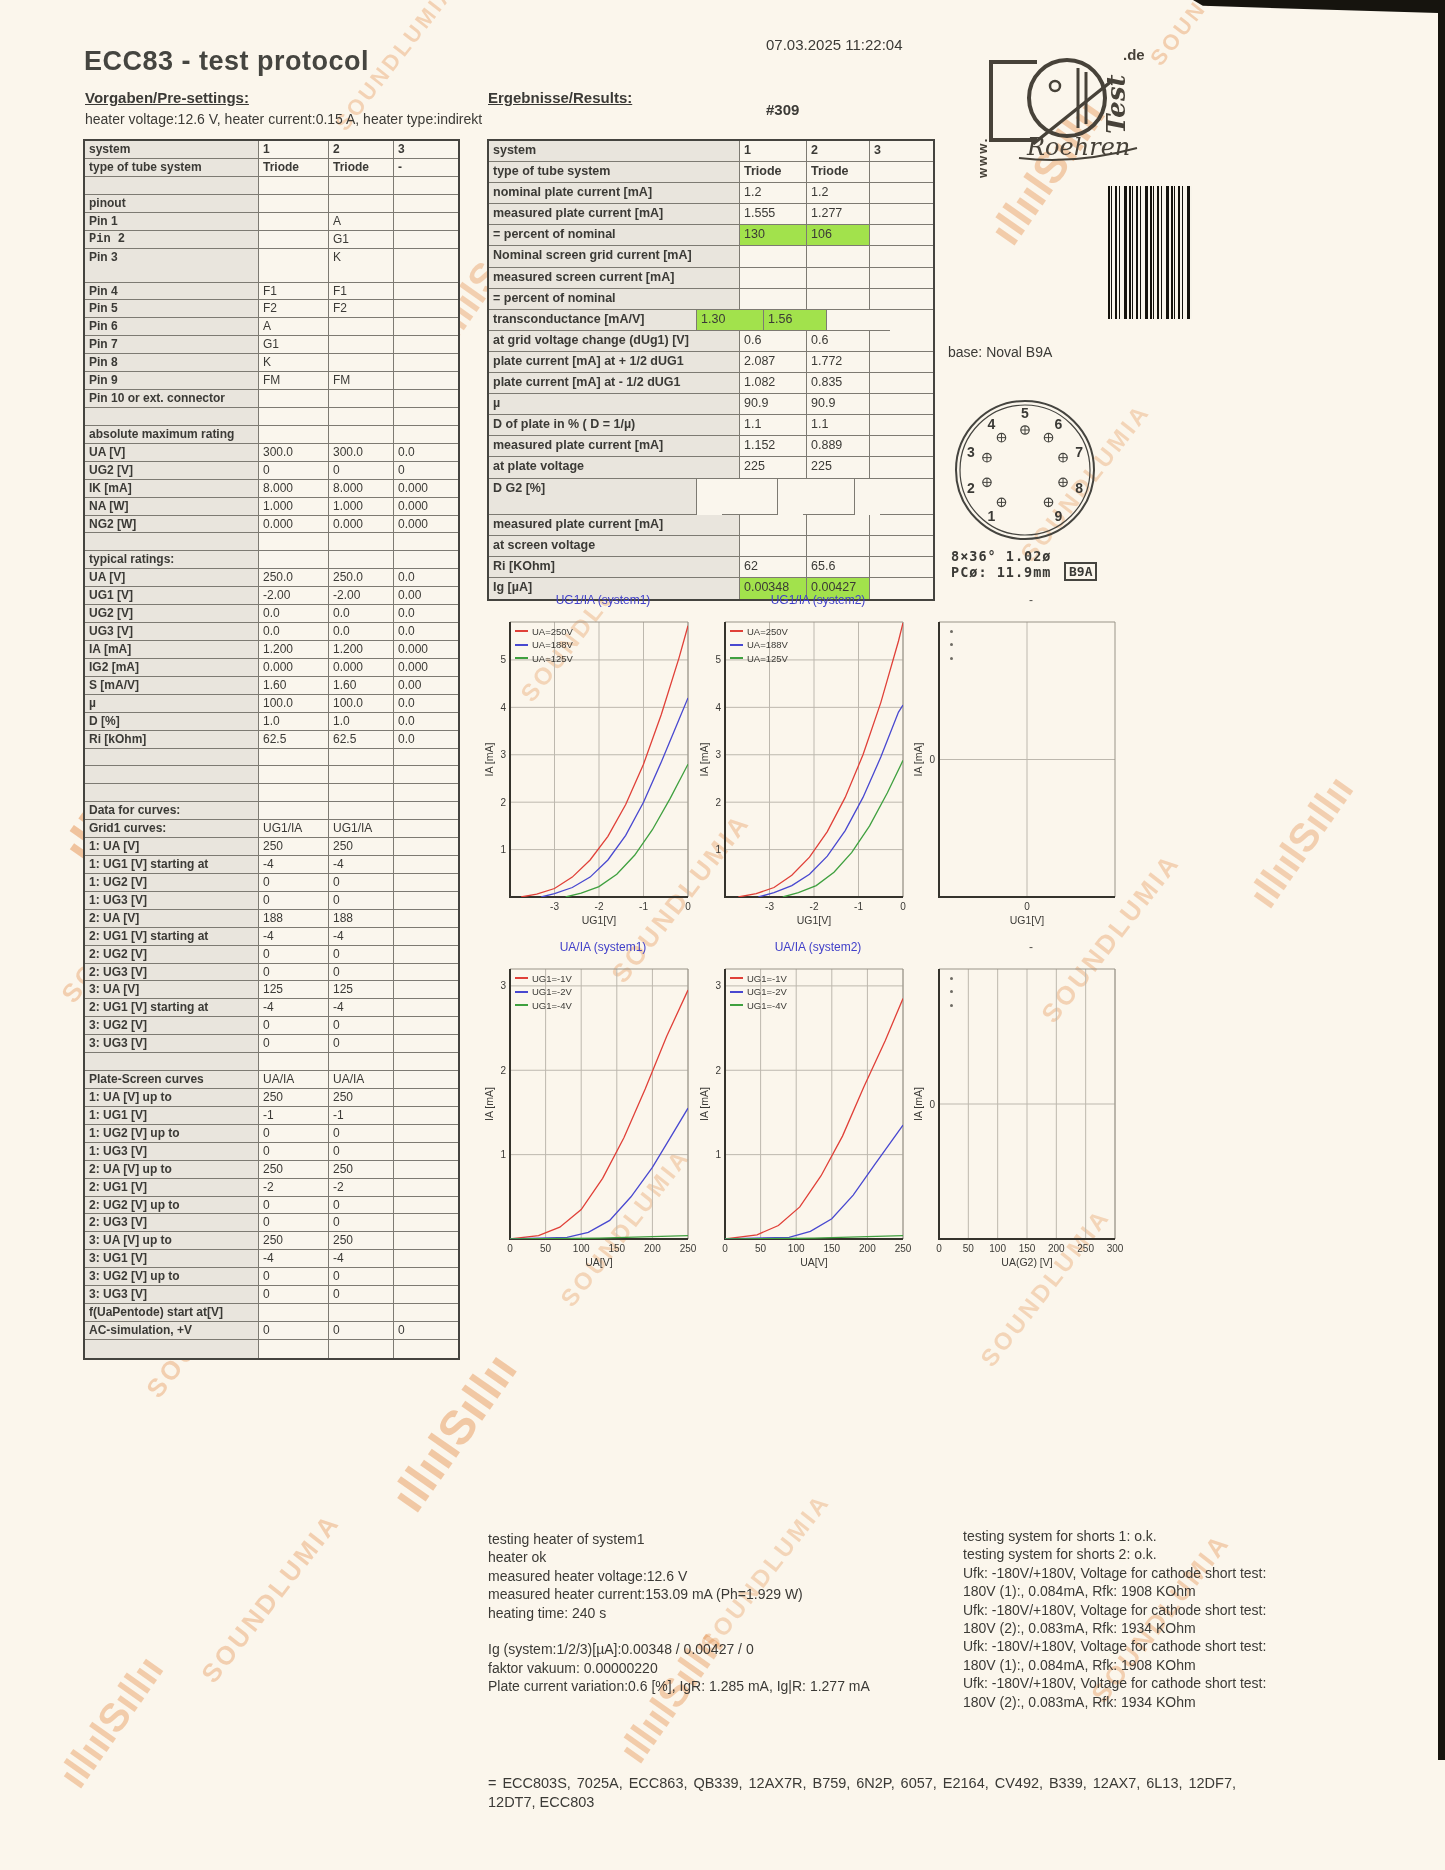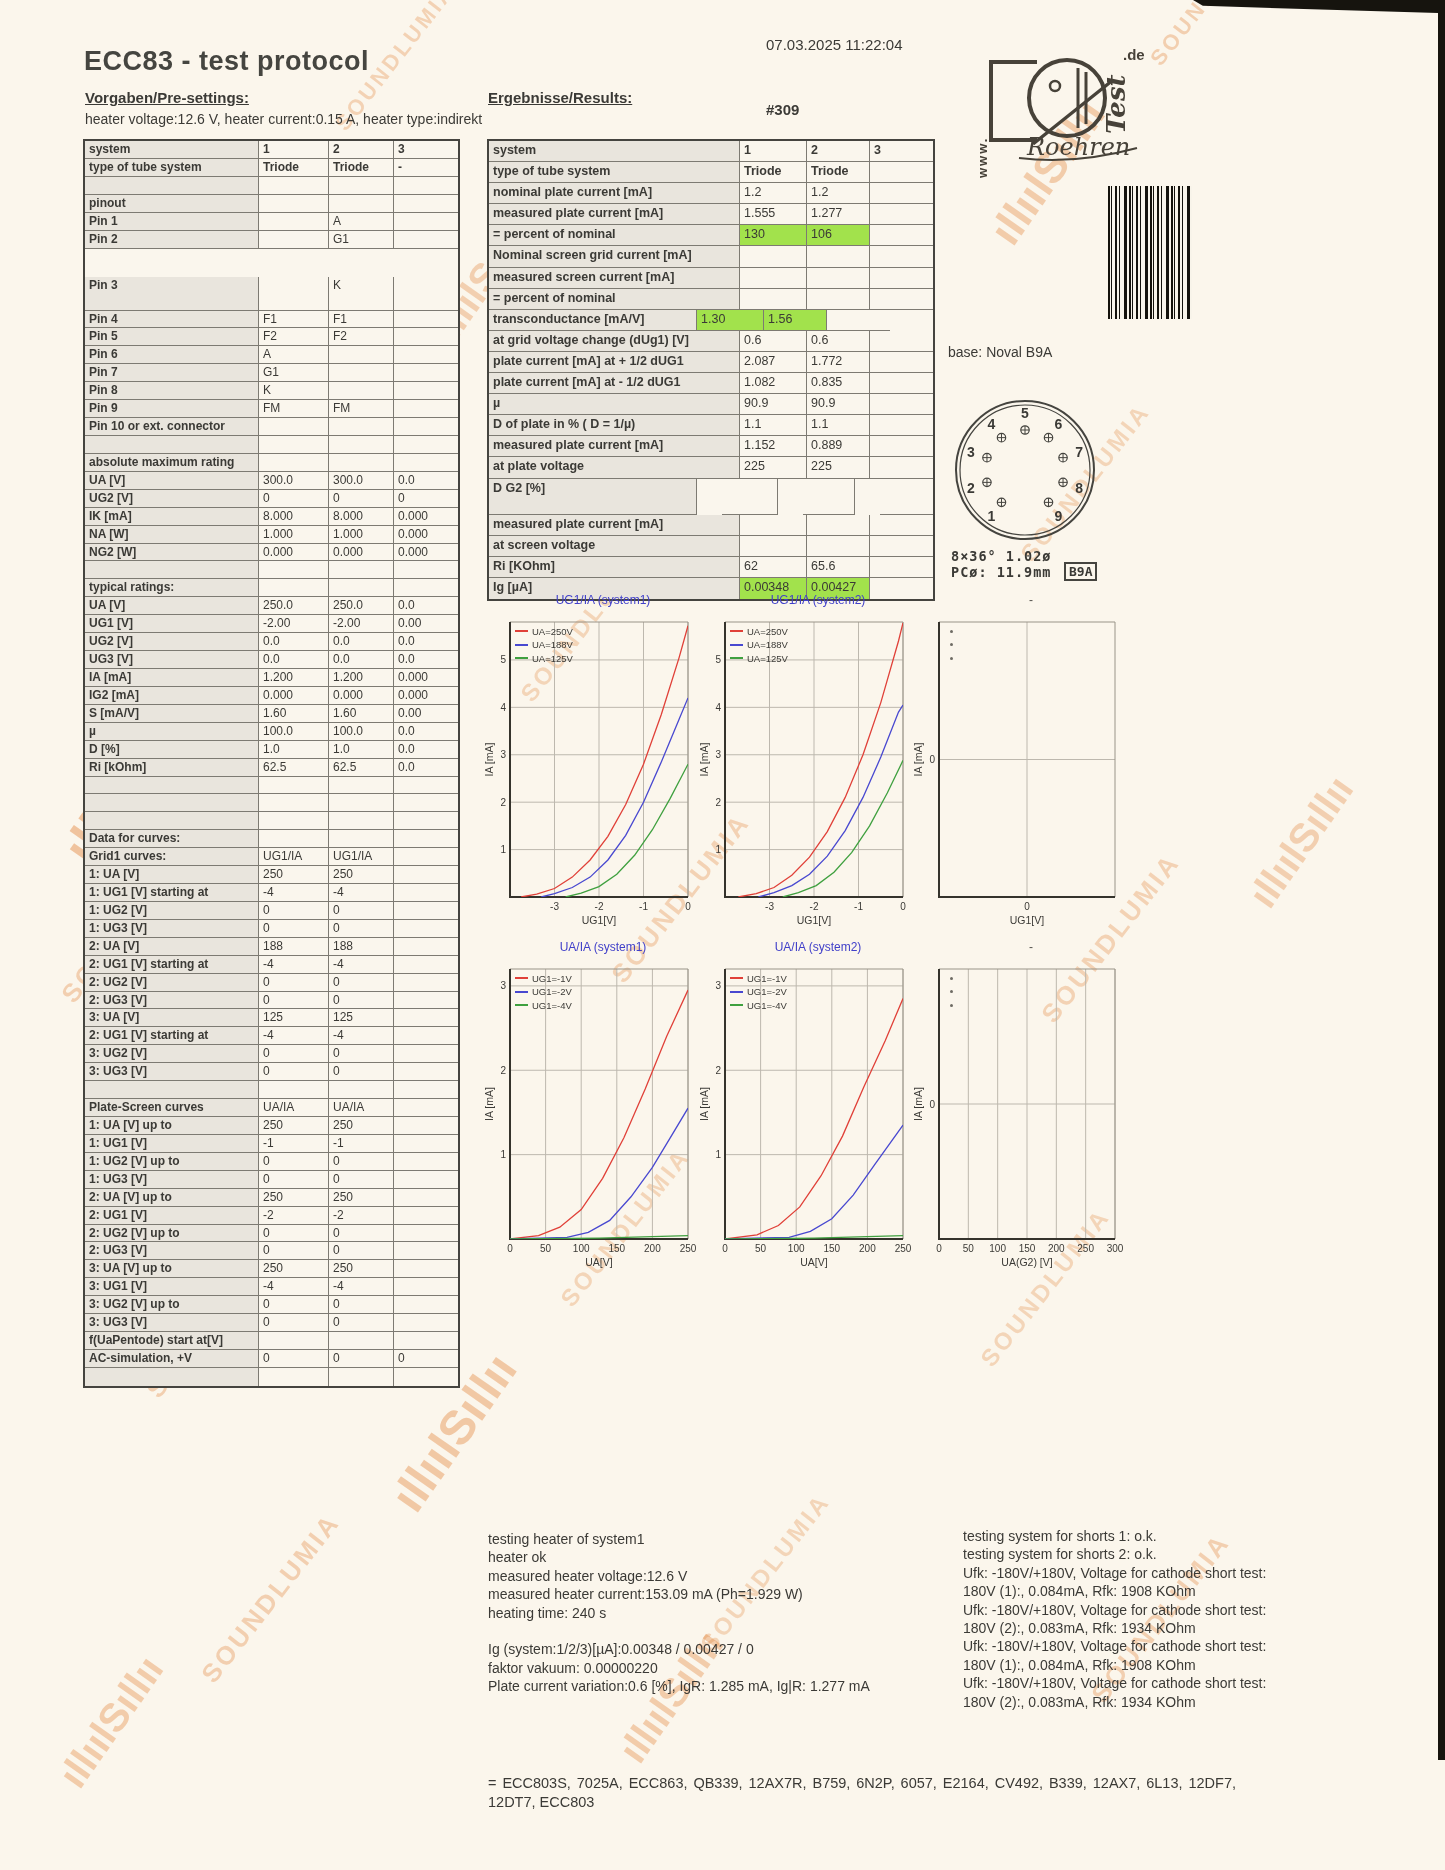--- a/index.html
+++ b/index.html
@@ -135,26 +135,26 @@
         <div class="cell val" style="width: 65px; line-height: 16.43px;"></div>
         <div class="cell val" style="width: 64px; line-height: 16.43px;"></div>
       </div>
       <div class="trow" style="height: 17.93px;">
         <div class="cell lab" style="width: 174px; line-height: 16.43px;">Pin 1</div>
         <div class="cell val" style="width: 70px; line-height: 16.43px;"></div>
         <div class="cell val" style="width: 65px; line-height: 16.43px;">A</div>
         <div class="cell val" style="width: 64px; line-height: 16.43px;"></div>
       </div>
       <div class="trow" style="height: 17.93px;">
-        <div class="cell lab" style="width: 174px; line-height: 16.43px;">Pin 2</div>
+        <div class="cell lab" style="width: 174px; line-height: 16.43px; font-family: Liberation Mono, monospace;">Pin 2</div>
         <div class="cell val" style="width: 70px; line-height: 16.43px;"></div>
         <div class="cell val" style="width: 65px; line-height: 16.43px;">G1</div>
         <div class="cell val" style="width: 64px; line-height: 16.43px;"></div>
       </div>
-      <div class="trow" style="height: 34px; margin-top: 28px;">
+      <div class="trow" style="height: 34px;">
         <div class="cell lab" style="width: 174px; line-height: 16.43px;">Pin 3</div>
         <div class="cell val" style="width: 70px; line-height: 16.43px;"></div>
         <div class="cell val" style="width: 65px; line-height: 16.43px;">K</div>
         <div class="cell val" style="width: 64px; line-height: 16.43px;"></div>
       </div>
       <div class="trow" style="height: 17.93px;">
         <div class="cell lab" style="width: 174px; line-height: 16.43px;">Pin 4</div>
         <div class="cell val" style="width: 70px; line-height: 16.43px;">F1</div>
         <div class="cell val" style="width: 65px; line-height: 16.43px;">F1</div>
         <div class="cell val" style="width: 64px; line-height: 16.43px;"></div>

